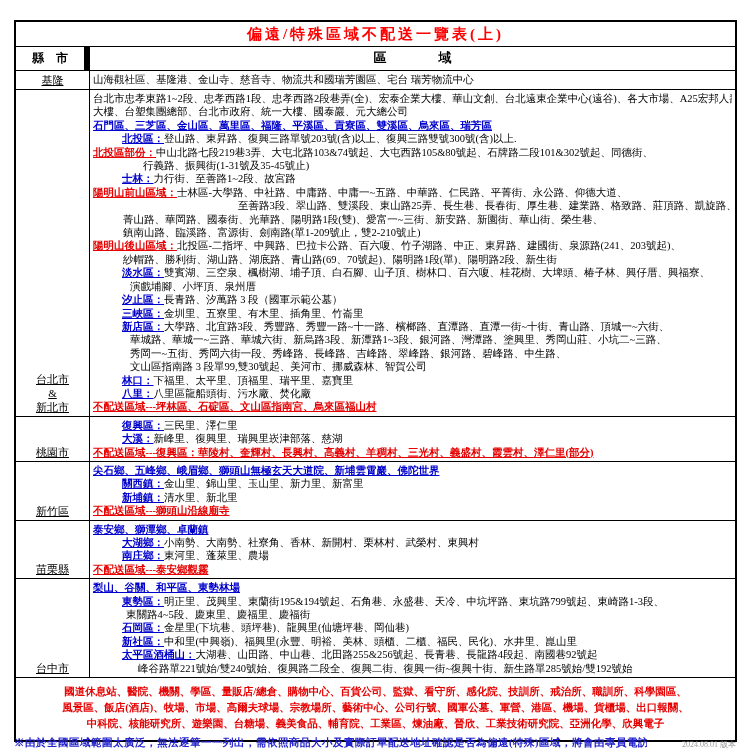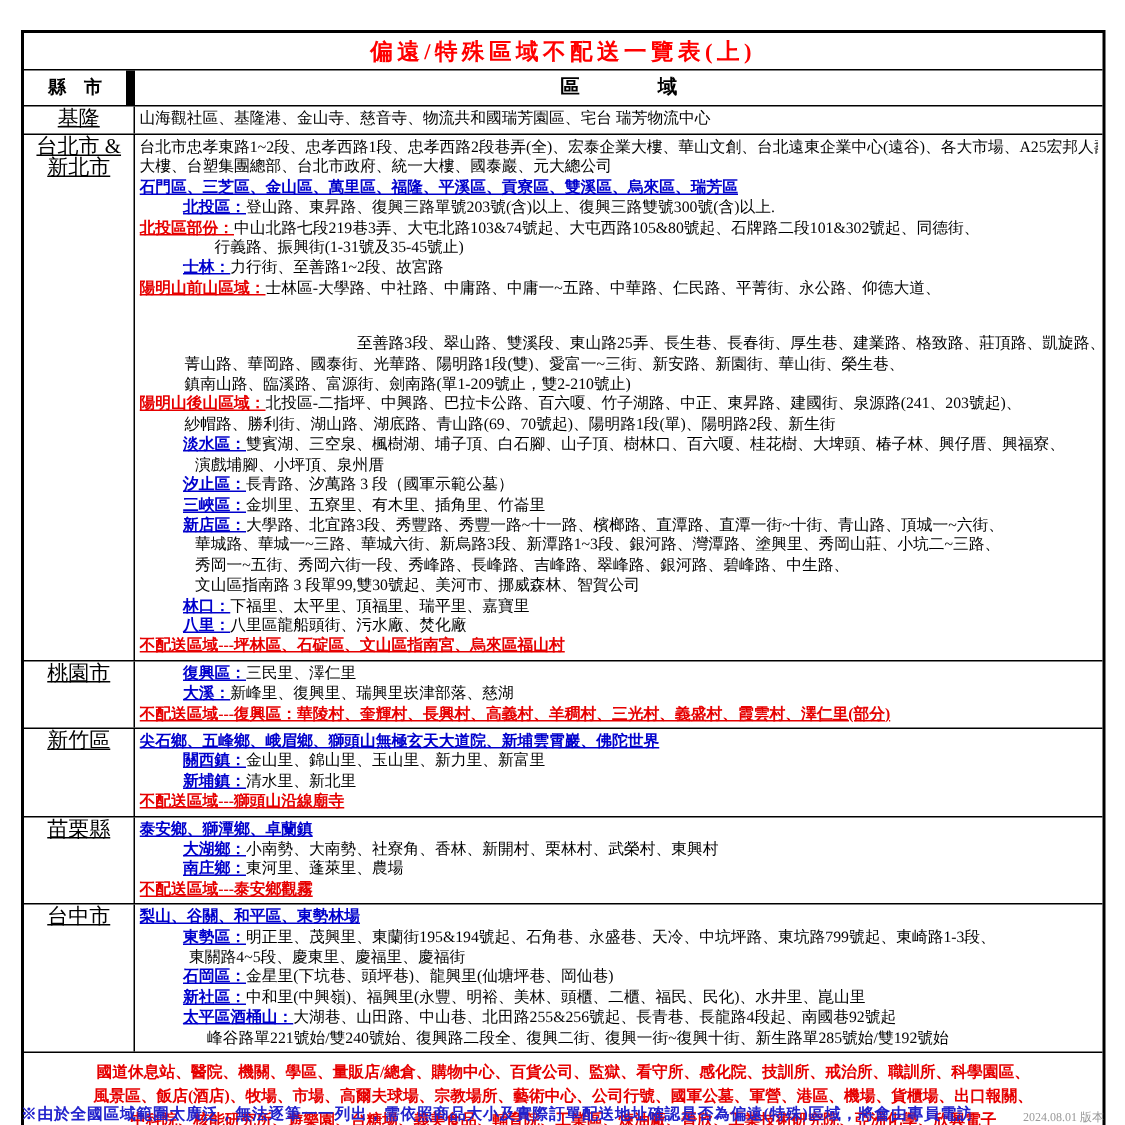--- a/index.html
+++ b/index.html
@@ -28,23 +28,23 @@
     text-align:center;font-size:12px;font-weight:bold;color:#000;
     padding:3px 0;box-sizing:border-box;
   }
   .hdr-region{
     flex:1;text-align:center;font-size:13px;font-weight:bold;color:#000;
     padding:2px 0;
   }
   .trow{display:flex;border-bottom:1px solid #000;}
   .county{
     width:74px;flex:0 0 74px;border-right:1px solid #000;
-    display:flex;flex-direction:column;justify-content:flex-start;align-items:center;
-    font-size:14px;color:#000;text-align:center;
-    padding:2px 4px;box-sizing:border-box;line-height:14px;
+    display:flex;flex-direction:column;justify-content:flex-end;align-items:center;
+    font-size:11px;color:#000;text-align:center;
+    padding:2px 18px;box-sizing:border-box;line-height:14px;
   }
   .county .cline{text-decoration:underline;}
   .region{flex:1;padding:2px 3px;overflow:hidden;}
   .line{
     font-size:10.5px;line-height:13.4px;color:#000;
     white-space:nowrap;overflow:hidden;
   }
   .s-black{color:#000;}
   .s-blue{color:#0000cc;font-weight:bold;text-decoration:underline;}
   .s-red{color:#e60000;font-weight:bold;text-decoration:underline;}
@@ -91,21 +91,21 @@
           </div>
           <div class="region">
             <div class="line"><span class="s-black">台北市忠孝東路1~2段、忠孝西路1段、忠孝西路2段巷弄(全)、宏泰企業大樓、華山文創、台北遠東企業中心(遠谷)、各大市場、A25宏邦人壽</span></div>
             <div class="line"><span class="s-black">大樓、台塑集團總部、台北市政府、統一大樓、國泰巖、元大總公司</span></div>
             <div class="line"><span class="s-blue">石門區、三芝區、金山區、萬里區、福隆、平溪區、貢寮區、雙溪區、烏來區、瑞芳區</span></div>
             <div class="line"><span class="s-blue-label">北投區：</span><span class="s-black">登山路、東昇路、復興三路單號203號(含)以上、復興三路雙號300號(含)以上.</span></div>
             <div class="line"><span class="s-red-label">北投區部份：</span><span class="s-black">中山北路七段219巷3弄、大屯北路103&amp;74號起、大屯西路105&amp;80號起、石牌路二段101&amp;302號起、同德街、</span></div>
             <div class="line" style="padding-left: 50px;"><span class="s-black">行義路、振興街(1-31號及35-45號止)</span></div>
             <div class="line"><span class="s-blue-label">士林：</span><span class="s-black">力行街、至善路1~2段、故宮路</span></div>
             <div class="line"><span class="s-red-label">陽明山前山區域：</span><span class="s-black">士林區-大學路、中社路、中庸路、中庸一~五路、中華路、仁民路、平菁街、永公路、仰德大道、</span></div>
-            <div class="line" style="padding-left: 145px; margin-top: 24px;"><span class="s-black">至善路3段、翠山路、雙溪段、東山路25弄、長生巷、長春街、厚生巷、建業路、格致路、莊頂路、凱旋路、</span></div>
+            <div class="line" style="padding-left: 145px;"><span class="s-black">至善路3段、翠山路、雙溪段、東山路25弄、長生巷、長春街、厚生巷、建業路、格致路、莊頂路、凱旋路、</span></div>
             <div class="line" style="padding-left: 30px;"><span class="s-black">菁山路、華岡路、國泰街、光華路、陽明路1段(雙)、愛富一~三街、新安路、新園街、華山街、榮生巷、</span></div>
             <div class="line" style="padding-left: 30px;"><span class="s-black">鎮南山路、臨溪路、富源街、劍南路(單1-209號止，雙2-210號止)</span></div>
             <div class="line"><span class="s-red-label">陽明山後山區域：</span><span class="s-black">北投區-二指坪、中興路、巴拉卡公路、百六嗄、竹子湖路、中正、東昇路、建國街、泉源路(241、203號起)、</span></div>
             <div class="line" style="padding-left: 30px;"><span class="s-black">紗帽路、勝利街、湖山路、湖底路、青山路(69、70號起)、陽明路1段(單)、陽明路2段、新生街</span></div>
             <div class="line"><span class="s-blue-label">淡水區：</span><span class="s-black">雙賓湖、三空泉、楓樹湖、埔子頂、白石腳、山子頂、樹林口、百六嗄、桂花樹、大埤頭、椿子林、興仔厝、興福寮、</span></div>
             <div class="line" style="padding-left: 37px;"><span class="s-black">演戲埔腳、小坪頂、泉州厝</span></div>
             <div class="line"><span class="s-blue-label">汐止區：</span><span class="s-black">長青路、汐萬路 3 段（國軍示範公墓）</span></div>
             <div class="line"><span class="s-blue-label">三峽區：</span><span class="s-black">金圳里、五寮里、有木里、插角里、竹崙里</span></div>
             <div class="line"><span class="s-blue-label">新店區：</span><span class="s-black">大學路、北宜路3段、秀豐路、秀豐一路~十一路、檳榔路、直潭路、直潭一街~十街、青山路、頂城一~六街、</span></div>
             <div class="line" style="padding-left: 37px;"><span class="s-black">華城路、華城一~三路、華城六街、新烏路3段、新潭路1~3段、銀河路、灣潭路、塗興里、秀岡山莊、小坑二~三路、</span></div>

